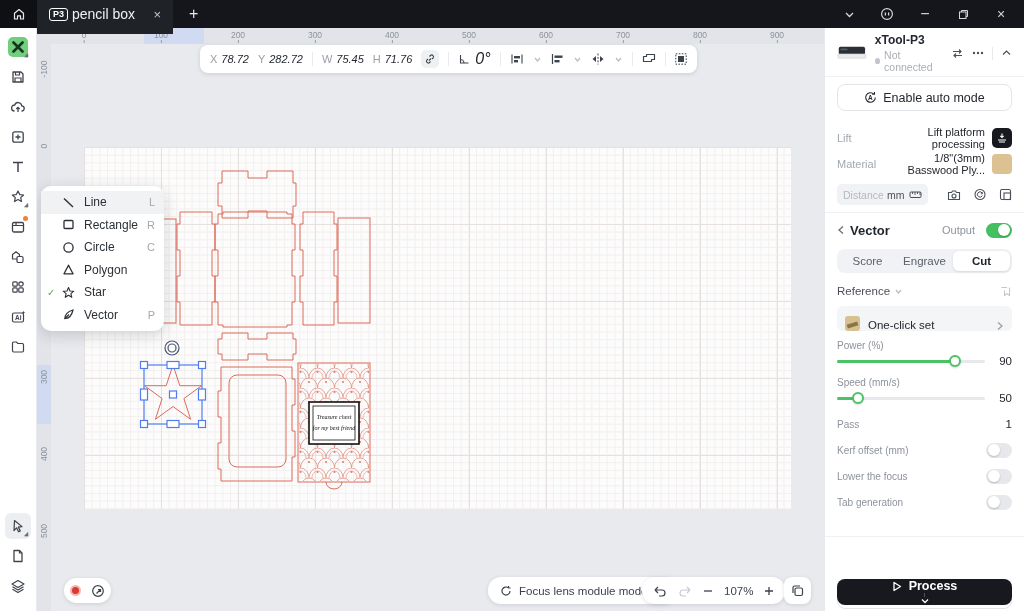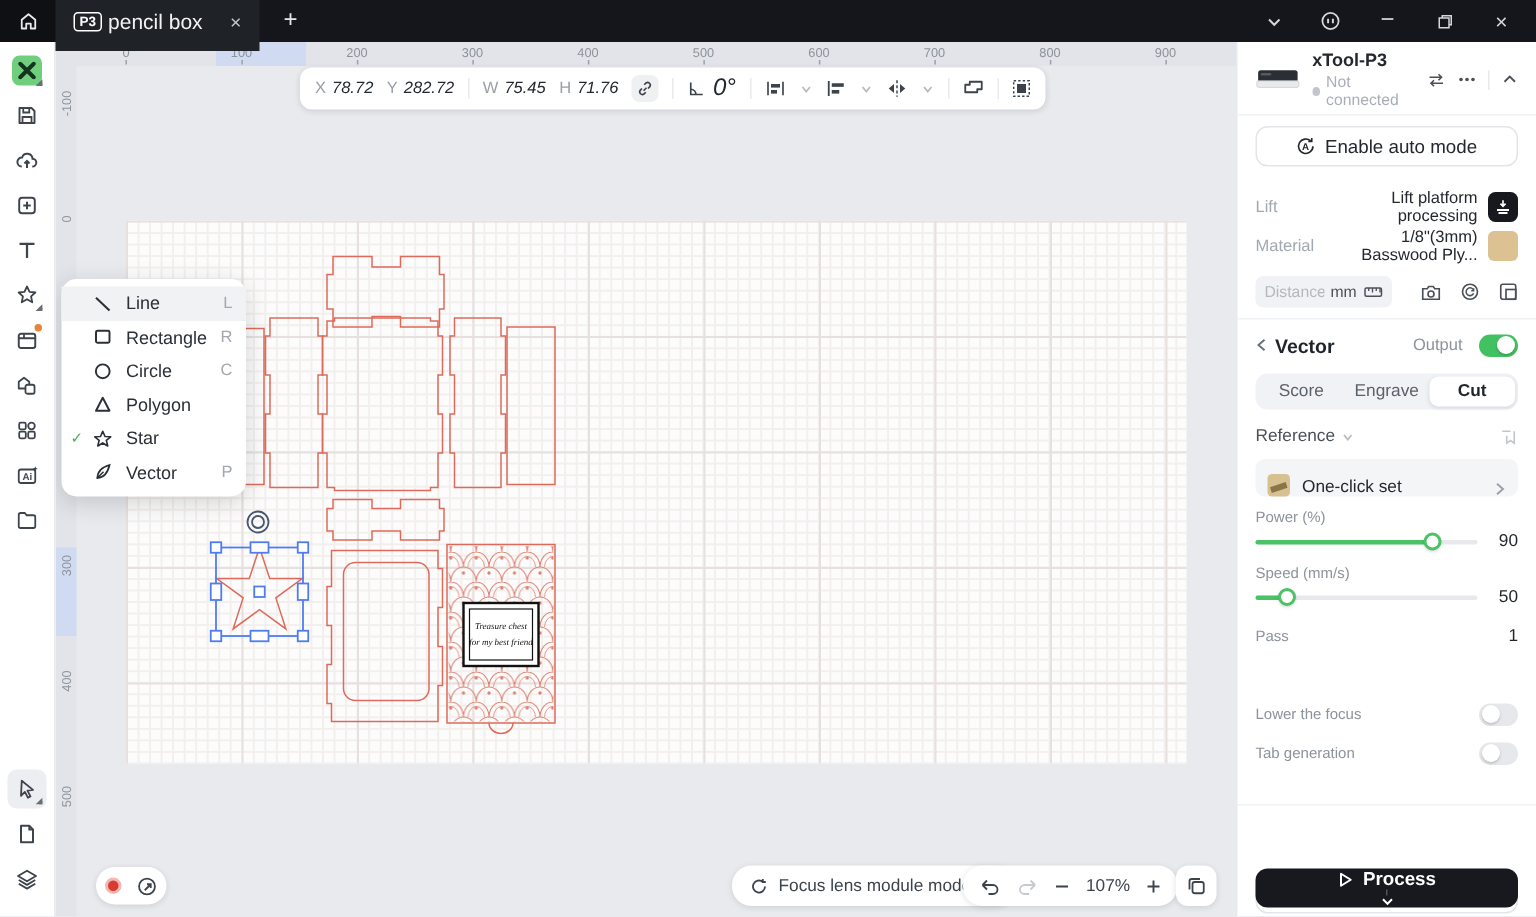--- a/index.html
+++ b/index.html
@@ -693,20 +693,26 @@
       <span class="fill" style="width:14%"></span>
       <span class="thumb" style="left:10%"></span>
     </span>
     <span class="param-val">50</span>
   </div>
 
   <div class="rp switch-row" style="top:388px">
     <span class="param-lbl">Pass</span>
     <span class="param-val">1</span>
   </div>
+  <div class="rp switch-row" style="top:414px">
+    <span class="param-lbl">Kerf offset (mm)</span>
+    <span class="toggle">
+        <span class="knob"></span>
+      </span>
+  </div>
   <div class="rp switch-row" style="top:440px">
     <span class="param-lbl">Lower the focus</span>
     <span class="toggle">
         <span class="knob"></span>
       </span>
   </div>
   <div class="rp switch-row" style="top:466px">
     <span class="param-lbl">Tab generation</span>
     <span class="toggle">
         <span class="knob"></span>

